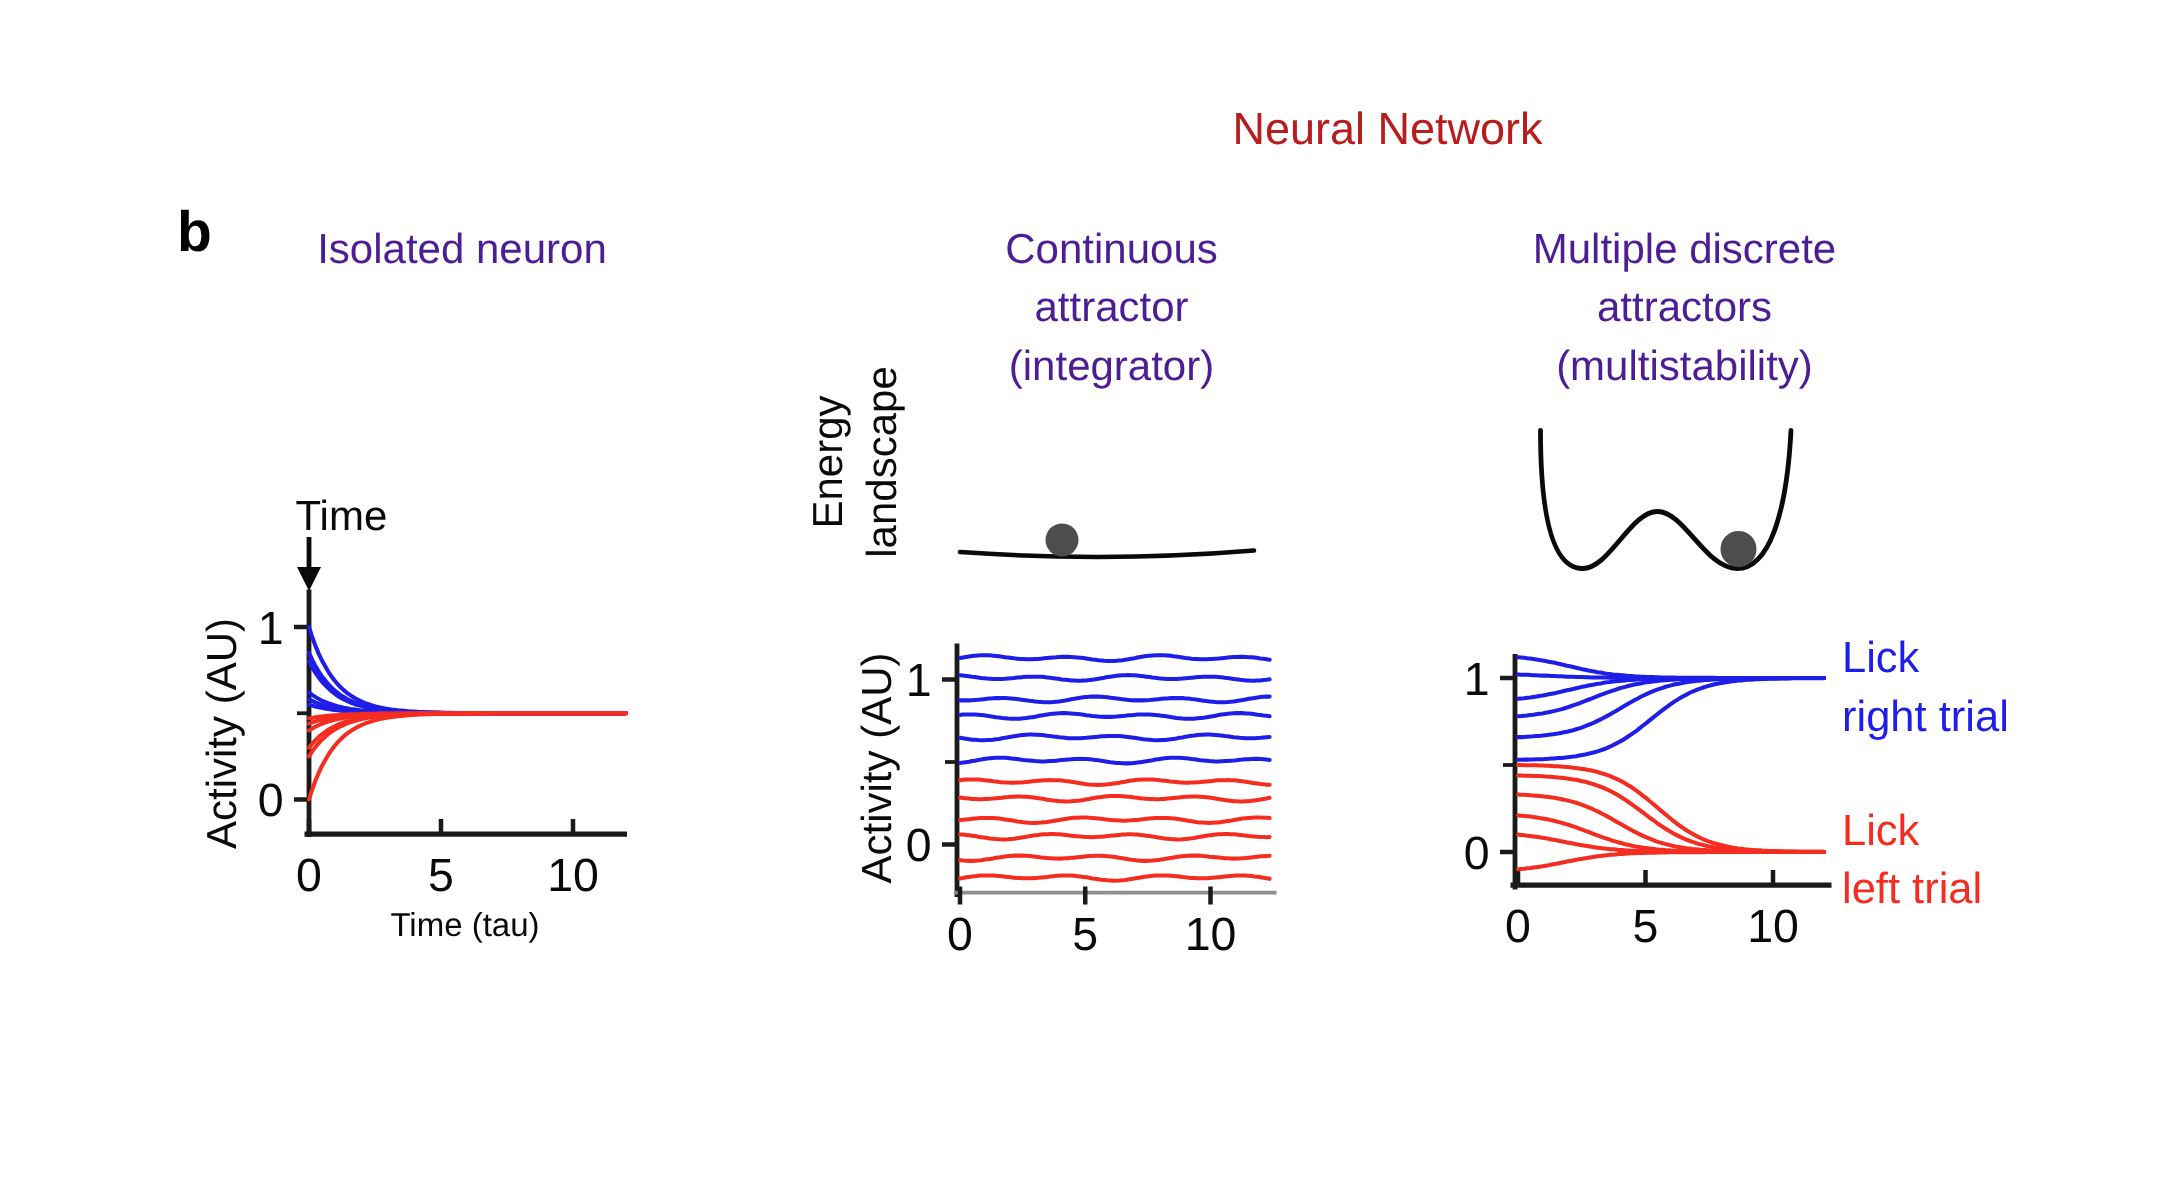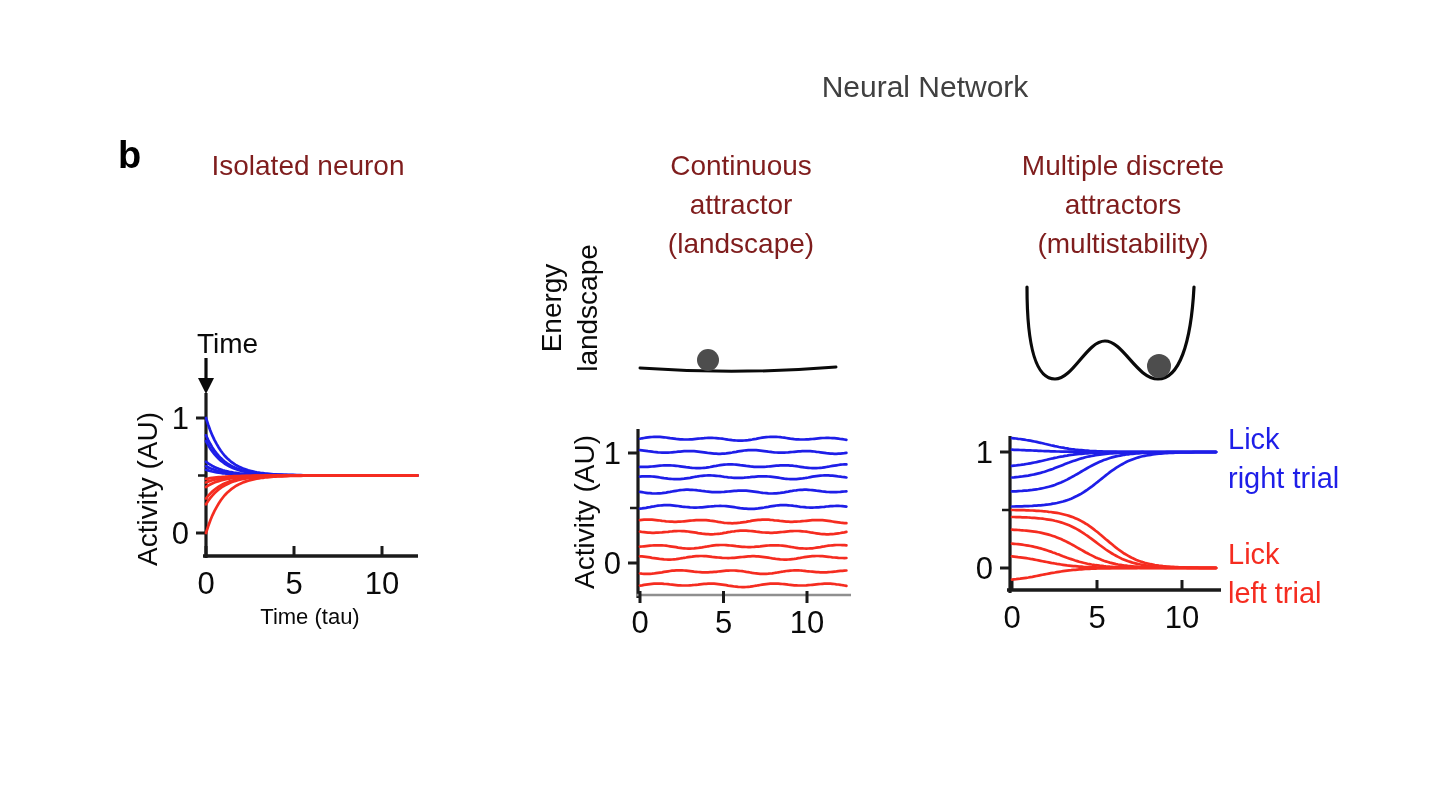--- a/index.html
+++ b/index.html
@@ -3,42 +3,42 @@
 <meta charset="utf-8">
 <style>
   html,body{margin:0;padding:0;background:#ffffff;}
   #stage{
     position:relative;width:1455px;height:792px;background:#ffffff;overflow:hidden;
     font-family:"Liberation Sans",sans-serif;color:#111;
   }
   .abs{position:absolute;}
   .ctr{text-align:center;}
   .pre{white-space:pre-line;}
-  .t-title{font-size:30px;color:#404040;}
-  .t-col{font-size:28px;line-height:39px;color:#7f1d1d;}
+  .t-title{font-size:30px;color:#b91c1c;}
+  .t-col{font-size:28px;line-height:39px;color:#4c1d95;}
   .t-panel{font-size:38px;font-weight:bold;color:#000;}
   .t-axis{font-size:28px;color:#0a0a0a;}
   .t-legend{font-size:29px;line-height:39px;}
   .rot{transform:rotate(-90deg);transform-origin:center center;}
   svg{position:absolute;left:0;top:0;}
 </style>
 </head>
 <body>
 
 <div id="stage">
 
   <div class="abs ctr t-title" style="left:775px;top:70px;width:300px;">Neural Network</div>
 
   <div class="abs t-panel" style="left:118px;top:134px;">b</div>
 
   <div class="abs ctr t-col" style="left:158px;top:146px;width:300px;">Isolated neuron</div>
 
   <div class="abs ctr t-col pre" style="left:591px;top:146px;width:300px;">Continuous
 attractor
-(landscape)</div>
+(integrator)</div>
 
   <div class="abs ctr t-col pre" style="left:973px;top:146px;width:300px;">Multiple discrete
 attractors
 (multistability)</div>
 
   <div class="abs ctr t-axis pre rot" style="left:470px;top:272px;width:200px;line-height:36px;">Energy
 landscape</div>
 
   <div class="abs ctr t-axis rot" style="left:28px;top:473px;width:240px;">Activity (AU)</div>
 

